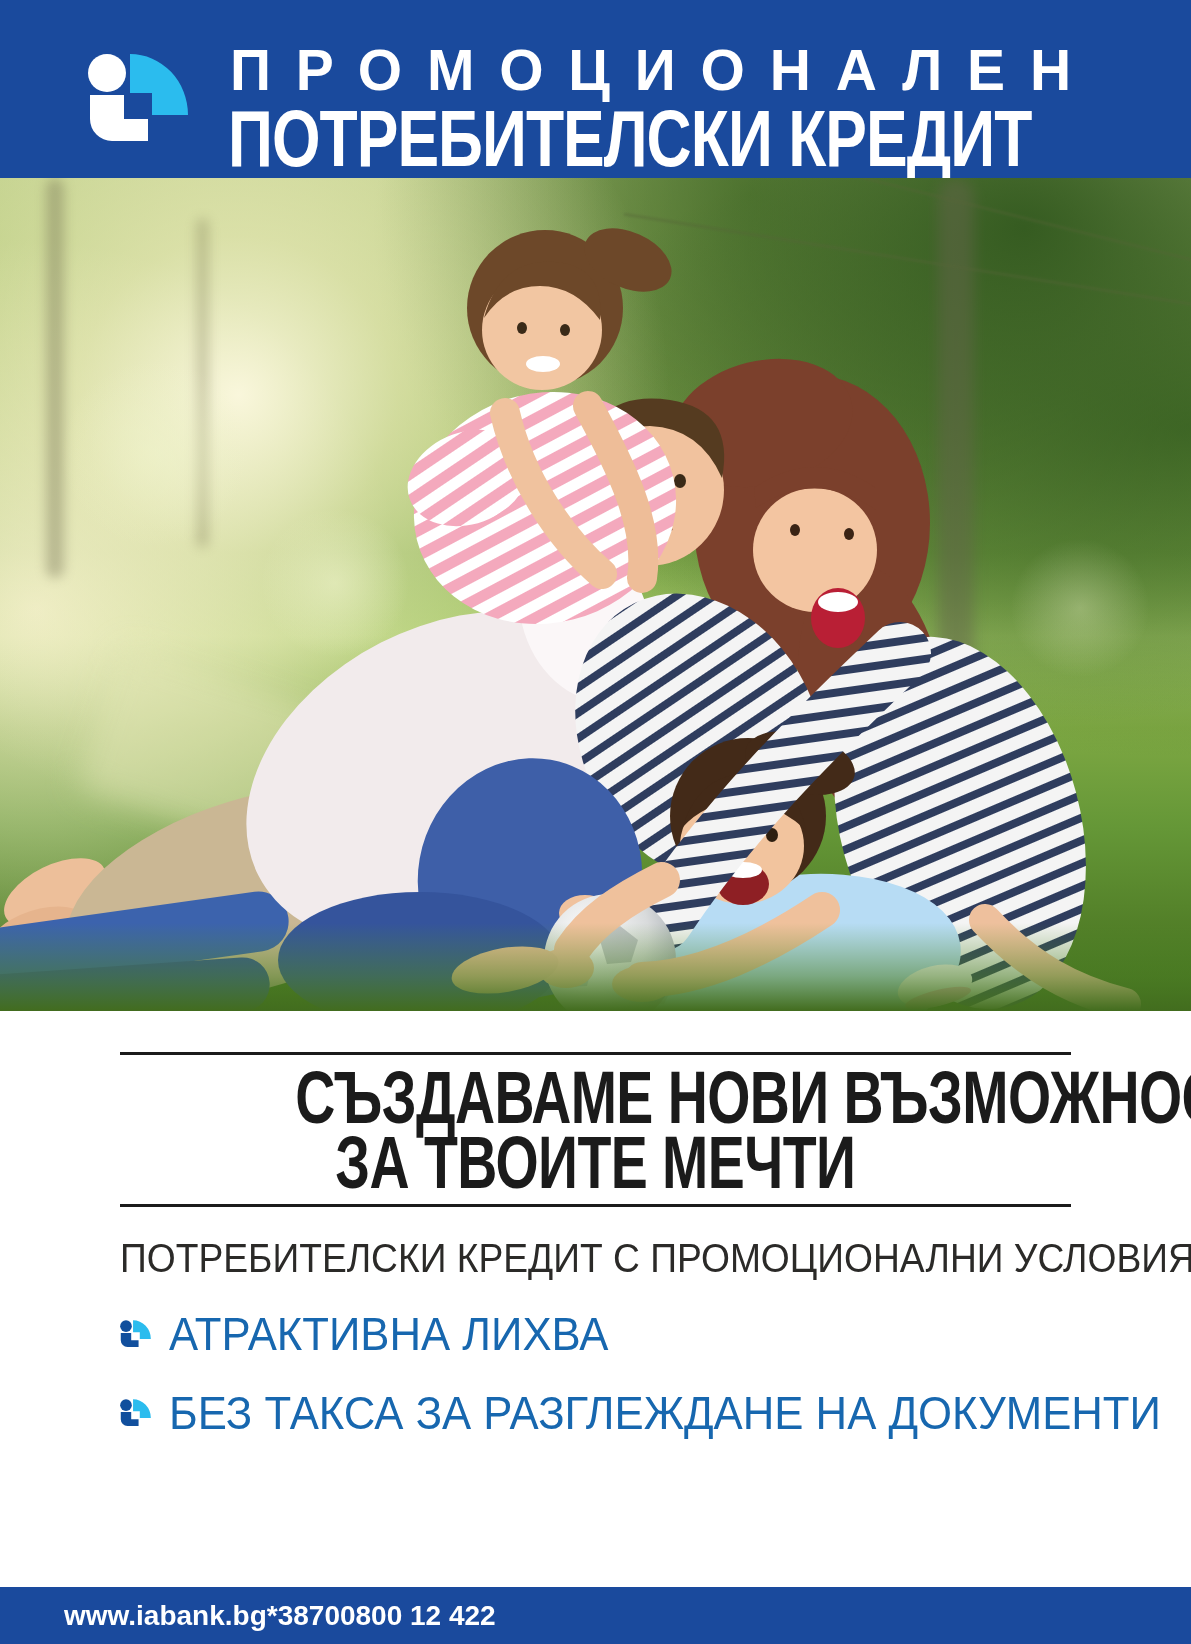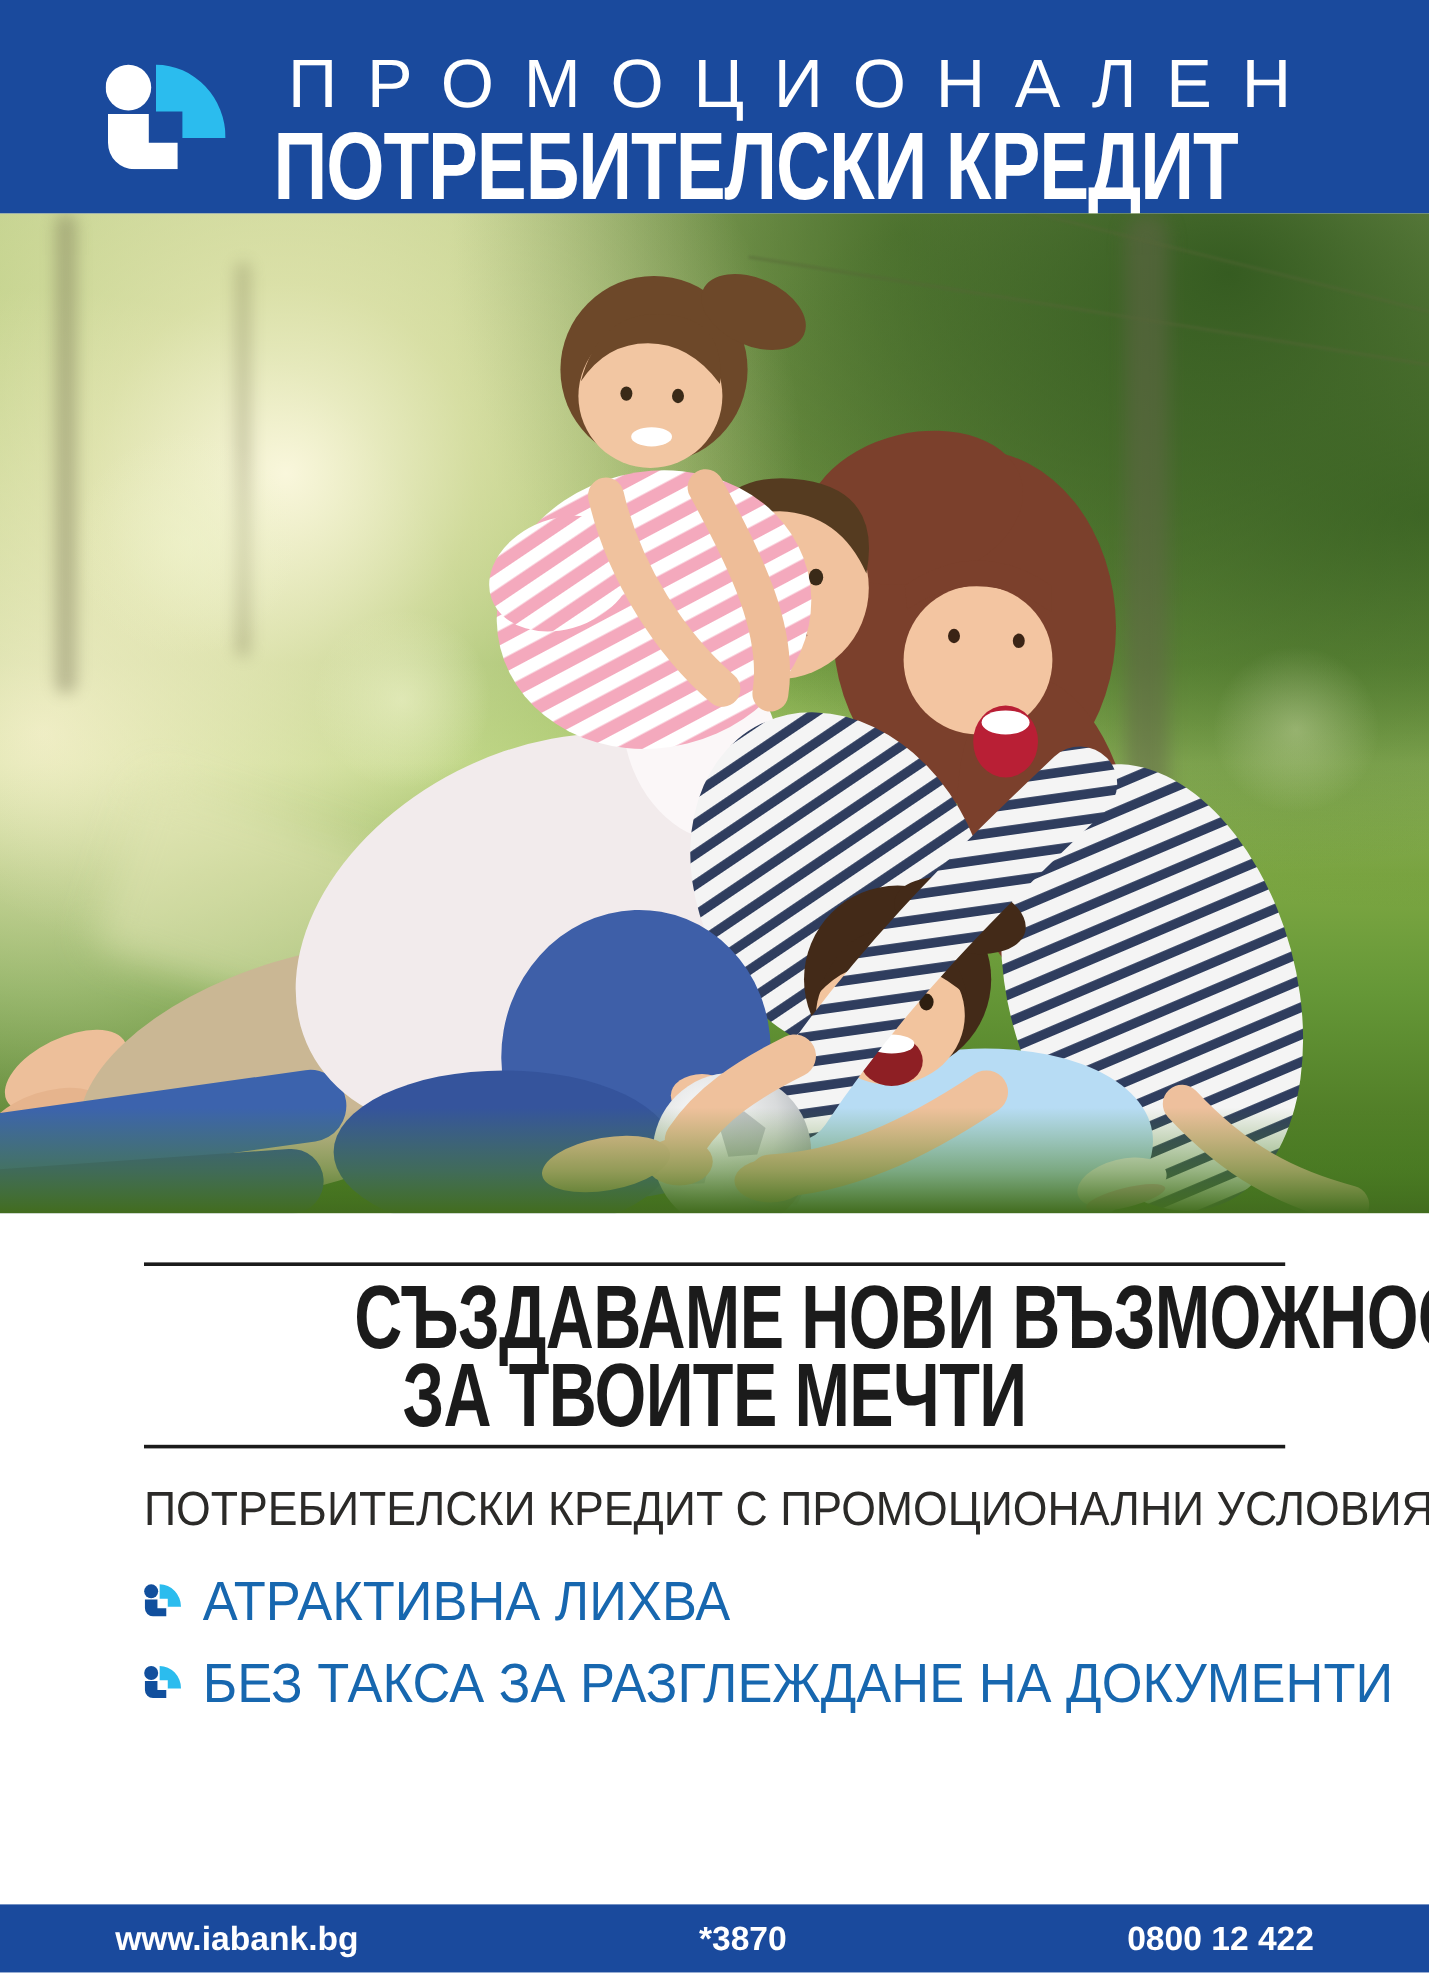--- a/index.html
+++ b/index.html
@@ -14,21 +14,21 @@
   html,body{background:#ffffff}
   body{font-family:"Liberation Sans","DejaVu Sans",sans-serif}
   .poster{position:relative;width:1191px;height:1644px;margin:0 auto;background:#fff;overflow:hidden}
 
   
   .header{position:relative;width:100%;height:178px;background:var(--brand)}
   .logo-header{position:absolute;left:88px;top:53px;width:100px;height:88px}
   .logo-header .fg{fill:#ffffff}
   .logo-header .ac{fill:var(--accent)}
   .header-text{position:absolute;left:228px;top:0;color:#fff}
-  .h-line1{position:absolute;left:12px;top:42px;font-size:57px;font-weight:400;line-height:1;letter-spacing:.435em;white-space:nowrap}
+  .h-line1{position:absolute;left:2px;top:42px;font-size:57px;font-weight:700;line-height:1;letter-spacing:.435em;white-space:nowrap}
   .h-line2{position:absolute;left:0;top:99px;font-size:80px;font-weight:700;line-height:1;white-space:nowrap}
   .h-line2 span{display:inline-block;transform:scaleX(.78);transform-origin:left center;letter-spacing:-0.015em}
 
   
   .photo{position:relative;width:100%;height:833px;overflow:hidden;
     background:
       radial-gradient(circle at 20% 26%, rgba(253,249,225,.95) 0%, rgba(250,243,205,.55) 14%, rgba(250,243,205,0) 38%),
       radial-gradient(circle at 3% 52%, rgba(248,242,210,.85) 0%, rgba(248,242,210,0) 30%),
       radial-gradient(ellipse at 86% 6%, rgba(45,84,27,.9) 0%, rgba(45,84,27,0) 45%),
       radial-gradient(ellipse at 100% 30%, rgba(56,100,33,.8) 0%, rgba(56,100,33,0) 40%),
@@ -50,30 +50,30 @@
 
   
   .content{position:relative;padding:0 120px;color:var(--ink)}
   .headline-block{margin-top:41px;border-top:3px solid var(--ink);border-bottom:3px solid var(--ink);padding:10px 0;text-align:center}
   .hl{font-size:75px;font-weight:700;line-height:.86;white-space:nowrap}
   .hl span{display:inline-block;transform:scaleX(.74);transform-origin:center;letter-spacing:-0.01em}
   .subheading{margin-top:31px;font-size:40px;font-weight:400;color:#2b2a28;line-height:1;white-space:nowrap}
   .subheading span{display:inline-block;transform:scaleX(.93);transform-origin:left center}
   .benefits{list-style:none;margin-top:40px}
   .benefit{display:flex;align-items:center;height:31px}
-  .benefit + .benefit{margin-top:37px}
+  .benefit + .benefit{margin-top:48px}
   .mini-logo{width:31px;height:27px;flex:0 0 auto}
   .mini-logo .fg{fill:var(--logo-dark)}
   .mini-logo .ac{fill:var(--accent)}
   .benefit-label{padding-left:18px;font-size:46px;line-height:1;color:var(--benefit);white-space:nowrap}
   .benefit-label span{display:inline-block;transform:scaleX(.95);transform-origin:left center}
 
   
   .footer{position:absolute;left:0;bottom:0;width:100%;height:57px;background:var(--brand);
-    display:flex;align-items:center;justify-content:space-between;padding:0 96px;
+    display:flex;align-items:center;justify-content:flex-start;padding:0 64px;
     color:#fff;font-size:28px;font-weight:700}
 </style>
 </head>
 <body>
 
 <div class="poster">
 
   <div class="header">
     <svg class="logo-header" viewBox="0 0 100 88" aria-hidden="true">
       <circle class="fg" cx="19" cy="20" r="19"></circle>

